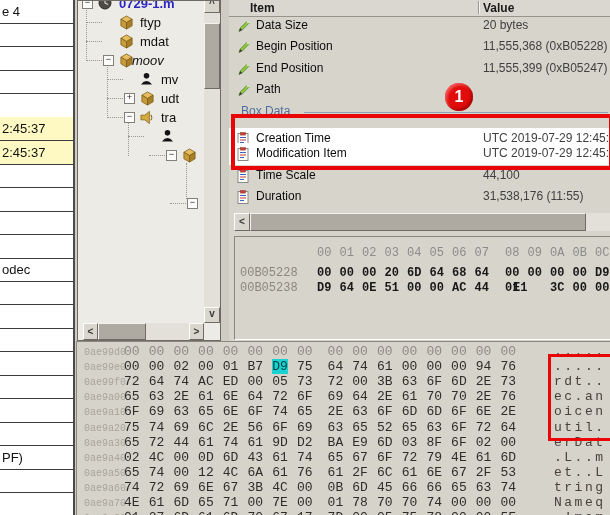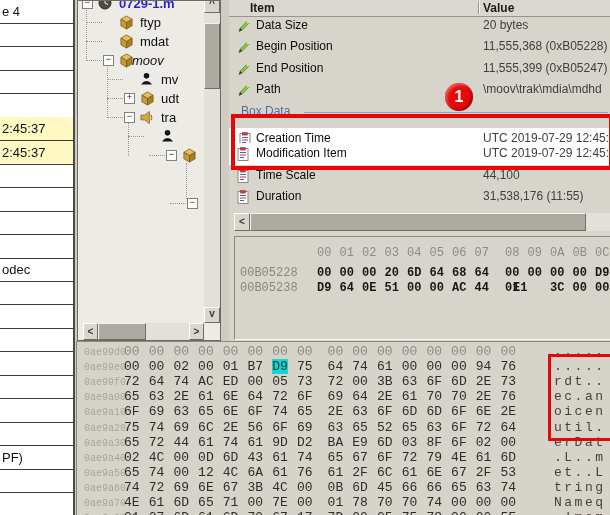--- a/index.html
+++ b/index.html
@@ -242,27 +242,26 @@
           <div class="pname">End Position</div>
           <div class="pval">11,555,399 (0xB05247)</div>
         </div>
         <div class="prow" style="top: 79.2px;">
           <div class="picon"><svg width="14" height="14" viewBox="0 0 14 14">
               <path d="M2,12.5 L3.2,9 L10,2.2 L12,4.2 L5.2,11 Z" fill="#8dc63f" stroke="#55822a" stroke-width="0.7"></path>
               <path d="M2,12.5 L3.2,9 L5.2,11 Z" fill="#3a3a3a"></path>
               <circle cx="11" cy="3" r="1.3" fill="#cfe6b2"></circle>
             </svg></div>
           <div class="pname">Path</div>
-          <div class="pval">\moov\trak\mdia\mdhd</div>
         </div>
         <div class="psec" style="top: 100.6px;">
           <div class="slabel">Box Data</div>
           <div class="sline"></div>
         </div>
-        <div class="prow hl" style="top: 128px; text-align: right;">
+        <div class="prow hl" style="top: 128px;">
           <div class="picon"><svg width="12" height="14" viewBox="0 0 12 14">
               <rect x="1" y="1.5" width="10" height="12" fill="#fdfdf7" stroke="#8a8a8a"></rect>
               <rect x="3.5" y="0.5" width="5" height="2.6" fill="#d23b2f" stroke="#8a3a30" stroke-width="0.5"></rect>
               <line x1="3" y1="5.5" x2="9" y2="5.5" stroke="#3b62c4"></line>
               <line x1="3" y1="8" x2="9" y2="8" stroke="#c43b3b"></line>
               <line x1="3" y1="10.5" x2="7" y2="10.5" stroke="#3b62c4"></line>
             </svg></div>
           <div class="pname">Creation Time</div>
           <div class="pval">UTC 2019-07-29 12:45:37</div>
         </div>

